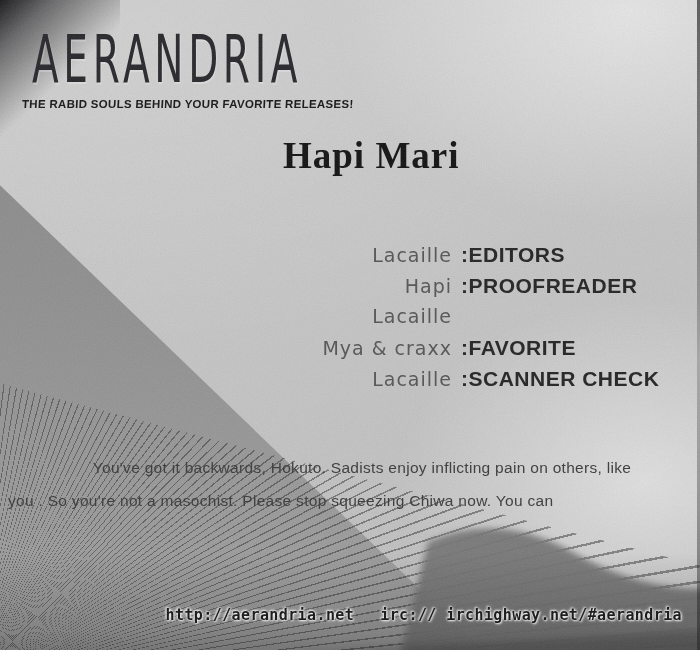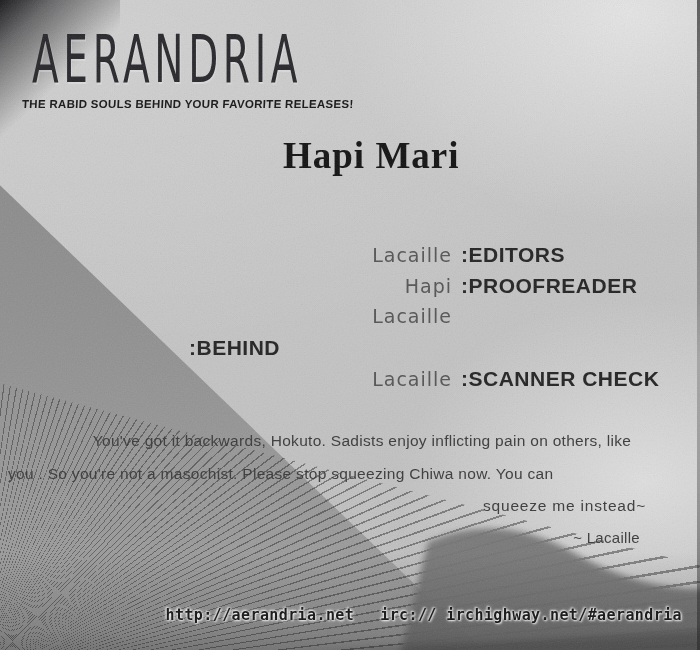--- a/index.html
+++ b/index.html
@@ -87,21 +87,21 @@
   }
   .credit-role{
     margin-left:9px;
     font-family:"Liberation Sans", sans-serif;
     font-size:21px; font-weight:700; color:#222; letter-spacing:.5px; white-space:nowrap;
   }
 
   
   .q{
     position:absolute; font-family:"Liberation Sans", sans-serif;
-    font-size:15.5px; color:#3a3a3a; letter-spacing:.3px; white-space:nowrap;
+    font-size:15.5px; color:#3a3a3a; letter-spacing:.3px; white-space:nowrap;margin-top:27px;
   }
   .q1{top:432px; left:52px; width:620px; text-align:center;}
   .q2{top:465px; left:8px;  width:620px; text-align:left;}
   .q3{top:497px; left:0;    width:646px; text-align:right; letter-spacing:.8px;}
   .q4{top:529px; left:0;    width:640px; text-align:right; font-size:15px;}
 
   
   .footer{
     position:absolute; top:606px; left:0; right:18px; text-align:right;
     font-family:"DejaVu Sans Mono", monospace;
@@ -149,32 +149,31 @@
       <span class="credit-role">:EDITORS</span>
     </div>
     <div class="credit-row">
       <span class="credit-name">Hapi</span>
       <span class="credit-role">:PROOFREADER</span>
     </div>
     <div class="credit-row">
       <span class="credit-name">Lacaille</span>
     </div>
     <div class="credit-row">
-      <span class="credit-role">:BEHIND</span>
+      <span class="credit-name">Mya &amp; craxx</span>
+      <span class="credit-role">:FAVORITE</span>
     </div>
     <div class="credit-row">
       <span class="credit-name">Lacaille</span>
       <span class="credit-role">:SCANNER CHECK</span>
     </div>
   </div>
 
   <div class="q q1">You've got it backwards, Hokuto. Sadists enjoy inflicting pain on others, like</div>
   <div class="q q2">you . So you're not a masochist. Please stop squeezing Chiwa now. You can</div>
-  <div class="q q3">squeeze me instead~</div>
-  <div class="q q4">~ Lacaille</div>
 
   <div class="footer">
     <span>http://aerandria.net</span><span class="gap"></span><span>irc:// irchighway.net/#aerandria</span>
   </div>
 
   <svg class="noise noise-dark" width="700" height="650" aria-hidden="true">
     <filter id="nz1">
         <feTurbulence type="fractalNoise" baseFrequency="0.9" numOctaves="2" seed="7" stitchTiles="stitch"></feTurbulence>
         <feColorMatrix type="saturate" values="0"></feColorMatrix>
       </filter>

